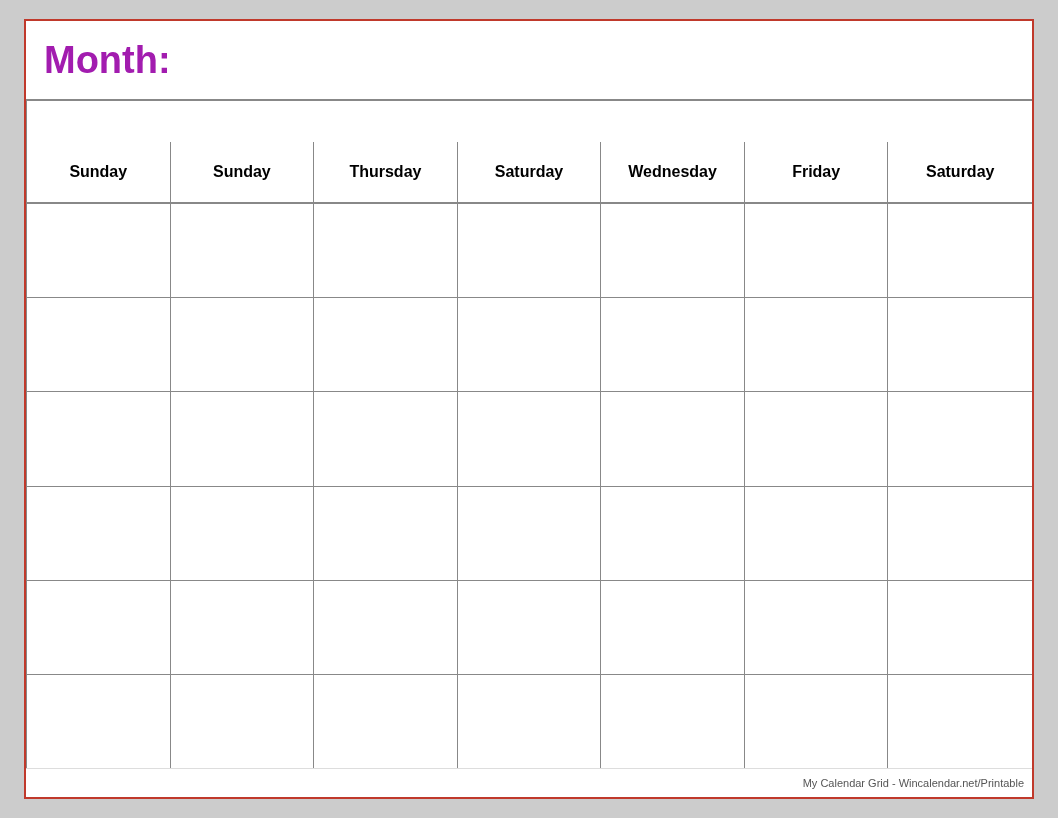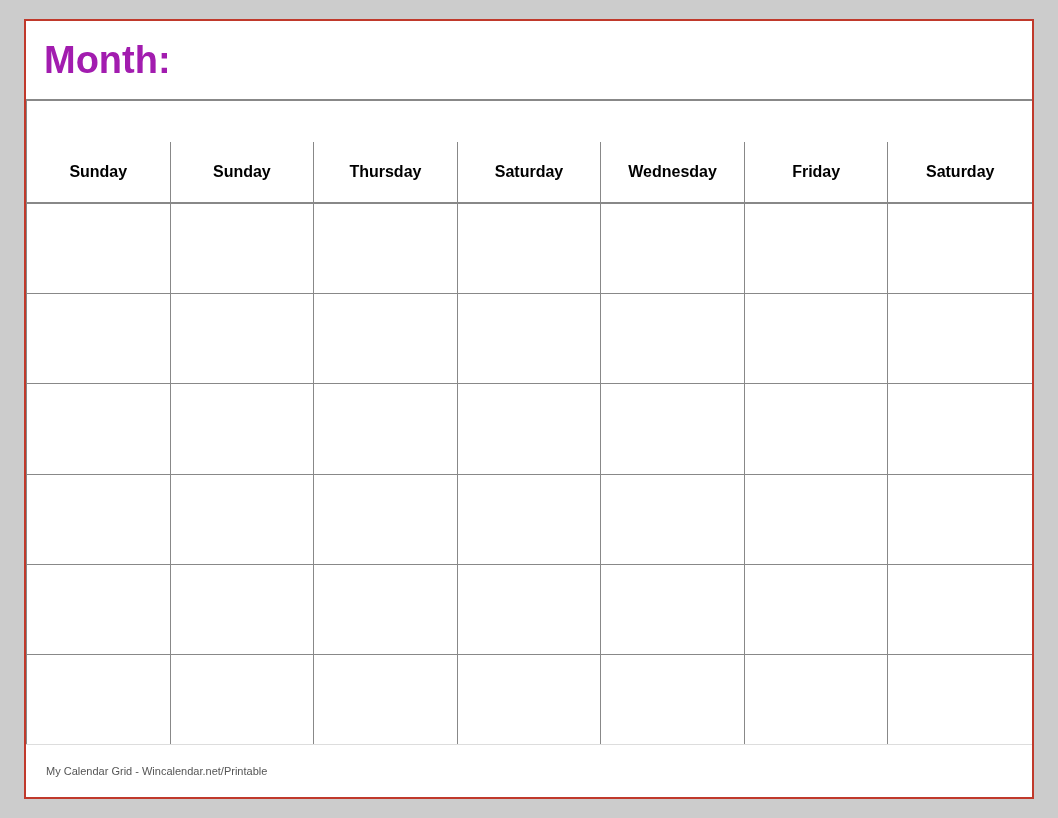--- a/index.html
+++ b/index.html
@@ -94,24 +94,24 @@
       min-height: 80px;
       padding: 4px 6px;
       position: relative;
     }
 
     .day-cell:last-child {
       border-right: none;
     }
 
     .footer {
-      text-align: left;
+      text-align: right;
       font-size: 11px;
       color: #555;
-      padding: 20px;
+      padding: 8px;
       border-top: 1px solid #ddd;
     }
   </style>
 </head>
 <body>
 
 <div class="page">
 
   <div class="month-header">
     <span class="month-title">Month:</span>

